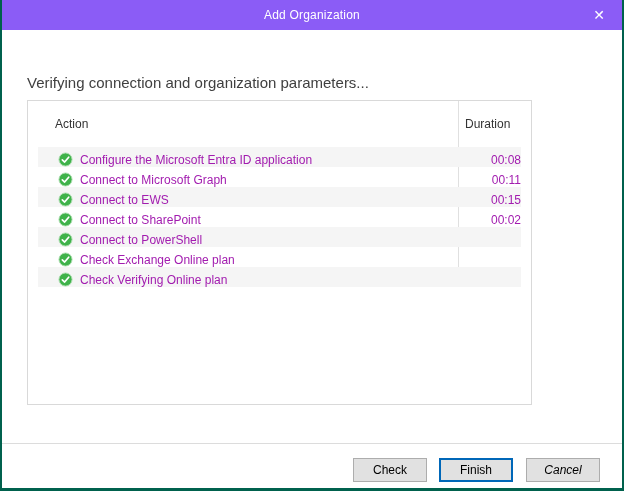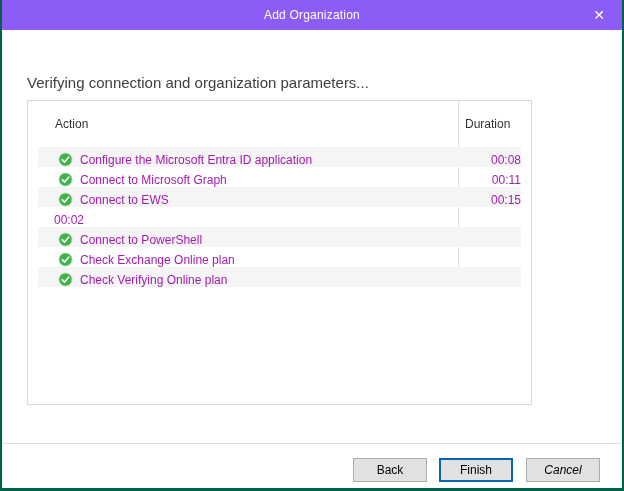--- a/index.html
+++ b/index.html
@@ -217,20 +217,29 @@
           <circle cx="8" cy="8" r="7" fill="#3fb24a" stroke="#b2e0b5" stroke-width="1"></circle>
           <path d="M4.6 8.3 L7.1 10.7 L11.4 5.6" stroke="#ffffff" stroke-width="1.8" fill="none" stroke-linecap="round" stroke-linejoin="round"></path>
         </svg>
       </span>
       <span class="action-text">Connect to EWS</span>
     </div>
     <div class="cell-duration">00:15</div>
   </div>
 
   <div class="row">
+    <div class="cell-action">
+      <span class="check">
+        <svg viewBox="0 0 16 16" width="15" height="15">
+          <circle cx="8" cy="8" r="7" fill="#3fb24a" stroke="#b2e0b5" stroke-width="1"></circle>
+          <path d="M4.6 8.3 L7.1 10.7 L11.4 5.6" stroke="#ffffff" stroke-width="1.8" fill="none" stroke-linecap="round" stroke-linejoin="round"></path>
+        </svg>
+      </span>
+      <span class="action-text">Connect to SharePoint</span>
+    </div>
     <div class="cell-duration">00:02</div>
   </div>
 
   <div class="row">
     <div class="cell-action">
       <span class="check">
         <svg viewBox="0 0 16 16" width="15" height="15">
           <circle cx="8" cy="8" r="7" fill="#3fb24a" stroke="#b2e0b5" stroke-width="1"></circle>
           <path d="M4.6 8.3 L7.1 10.7 L11.4 5.6" stroke="#ffffff" stroke-width="1.8" fill="none" stroke-linecap="round" stroke-linejoin="round"></path>
         </svg>
@@ -263,17 +272,17 @@
       </span>
       <span class="action-text">Check Verifying Online plan</span>
     </div>
     <div class="cell-duration"></div>
   </div>
 </div>
   </div>
 
   <div class="bottom-separator"></div>
 
-  <button class="btn btn-back">Back</button>
+  <button class="btn btn-back">Check</button>
   <button class="btn btn-finish">Finish</button>
   <button class="btn btn-cancel">Cancel</button>
 
 </div>
 
 </body></html>

